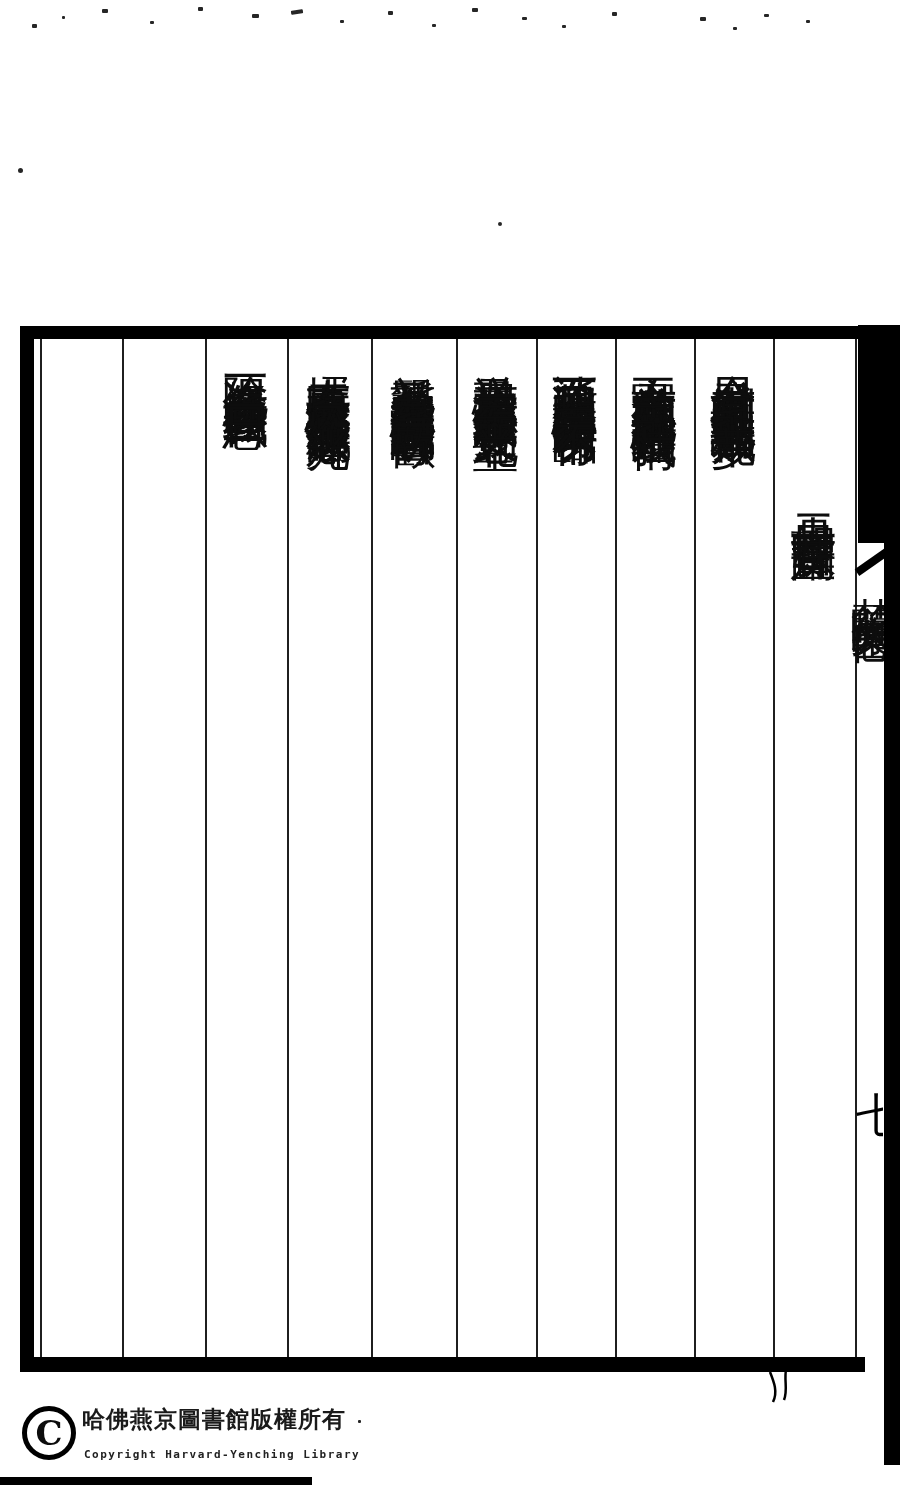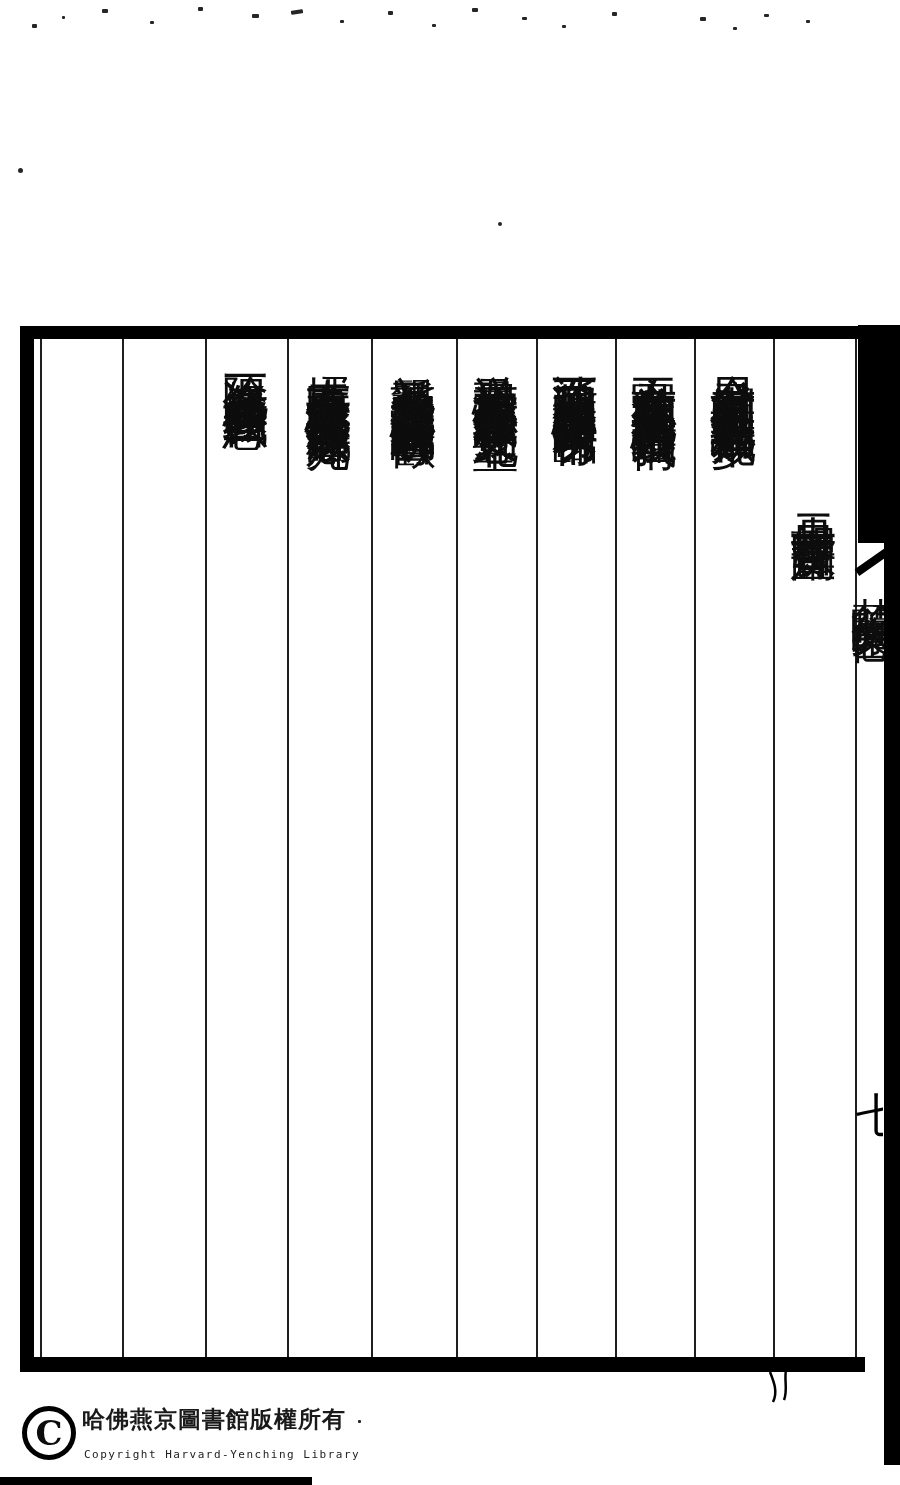--- a/index.html
+++ b/index.html
@@ -45,21 +45,21 @@
     display:flex;align-items:center;justify-content:center;
     font-size:34px;font-weight:bold;font-family:"DejaVu Serif",serif;
   }
   .stamp-cn{
     position:absolute;left:82px;top:1404px;width:320px;
     font-size:23px;font-weight:bold;letter-spacing:1px;color:#1a1a1a;
     font-family:"DejaVu Serif","Liberation Serif",serif;white-space:nowrap;
   }
   .stamp-en{
     position:absolute;left:84px;top:1448px;
-    font-size:11px;font-weight:normal;letter-spacing:1.5px;color:#222;
+    font-size:11px;font-weight:bold;letter-spacing:1.5px;color:#222;
     font-family:"DejaVu Sans Mono","Liberation Mono",monospace;white-space:nowrap;
   }
   .stamp-bar{position:absolute;left:0px;top:1477px;width:312px;height:8px;background:#000;}
   
   .speck{position:absolute;background:#000;border-radius:1px;opacity:.85;}
   .tail-mark{position:absolute;left:760px;top:1368px;}
 </style>
 </head>
 <body>
 

